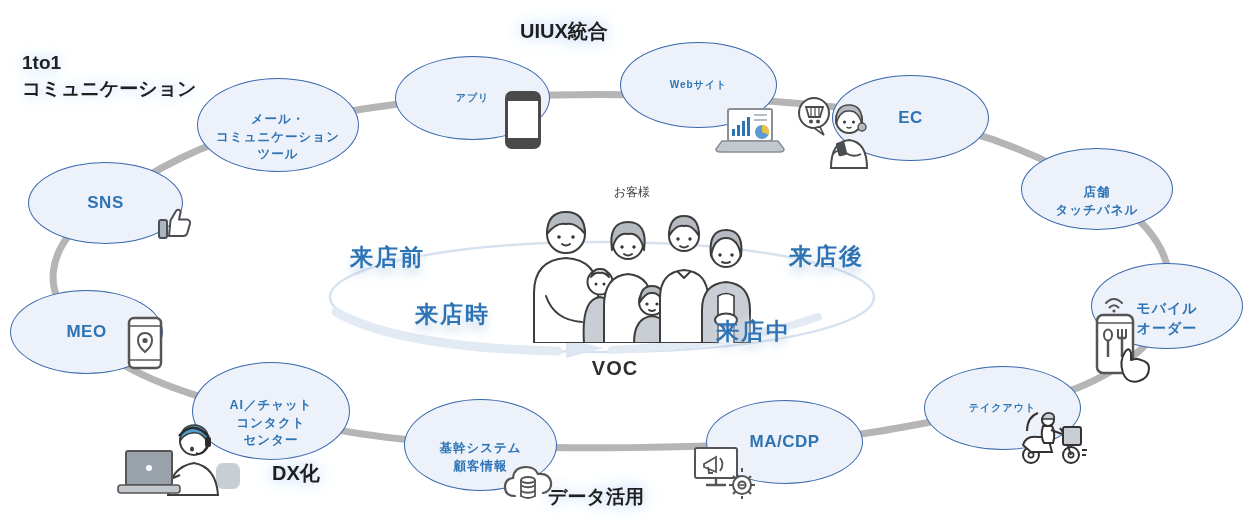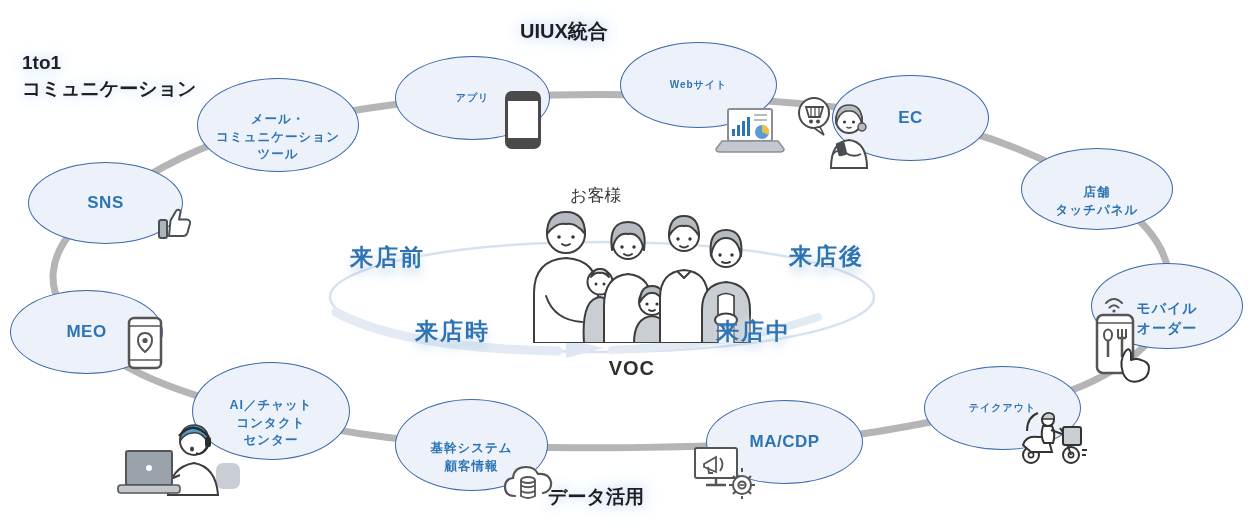--- a/index.html
+++ b/index.html
@@ -139,21 +139,21 @@
   <div class="node" style="left:1091px;top:263px;width:152px;height:86px">
     <span class="node-label multi" style="font-size:14px">モバイル
 オーダー</span>
   </div>
   <div class="node" style="left:924px;top:366px;width:157px;height:84px">
     <span class="node-label single">テイクアウト</span>
   </div>
   <div class="node" style="left:706px;top:400px;width:157px;height:84px">
     <span class="node-label latin">MA/CDP</span>
   </div>
-  <div class="node" style="left:395px;top:399px;width:153px;height:92px">
+  <div class="node" style="left:404px;top:399px;width:153px;height:92px">
     <span class="node-label multi">基幹システム
 顧客情報</span>
   </div>
   <div class="node" style="left:192px;top:362px;width:158px;height:98px">
     <span class="node-label multi">AI／チャット
 コンタクト
 センター</span>
   </div>
   <div class="node" style="left:10px;top:290px;width:153px;height:84px">
     <span class="node-label latin">MEO</span>
@@ -268,23 +268,24 @@
   <svg class="icon" style="left:127px;top:316px" width="36" height="54" viewBox="0 0 36 54">
     <rect x="2" y="2" width="32" height="50" rx="5" fill="#ffffff" stroke="#555" stroke-width="2.5"></rect>
     <path d="M2 10 H34 M2 44 H34" stroke="#555" stroke-width="1.5"></path>
     <path d="M18 17 Q25 17 25 24.5 Q25 30 18 36 Q11 30 11 24.5 Q11 17 18 17 Z" fill="#ffffff" stroke="#555" stroke-width="2"></path>
     <circle cx="18" cy="24.5" r="2.6" fill="#555"></circle>
   </svg>
 
   <div class="zone-label" style="left:520px;top:18px;width:150px;font-size:20px">UIUX統合</div>
   <div class="zone-label" style="left:22px;top:50px;width:200px;font-size:19px">1to1
 コミュニケーション</div>
+  <div class="zone-label" style="left:272px;top:460px;width:100px;font-size:20px">DX化</div>
   <div class="zone-label" style="left:548px;top:484px;width:130px;font-size:19px">データ活用</div>
 
   <div class="journey-label" style="left:350px;top:242px">来店前</div>
   <div class="journey-label" style="left:789px;top:241px">来店後</div>
-  <div class="journey-label" style="left:415px;top:316px">来店時</div>
+  <div class="journey-label" style="left:415px;top:299px">来店時</div>
   <div class="journey-label" style="left:716px;top:316px">来店中</div>
 
-  <div class="center-label" style="left:570px;top:184px;width:80px;text-align:left;font-size:17px;z-index:2">お客様</div>
-  <div class="center-label" style="left:575px;top:357px;width:80px;text-align:right;font-size:20px;font-weight:bold;color:#2f2f2f;letter-spacing:1px">VOC</div>
+  <div class="center-label" style="left:570px;top:184px;width:80px;text-align:right;font-size:12px;z-index:2">お客様</div>
+  <div class="center-label" style="left:575px;top:357px;width:80px;text-align:center;font-size:20px;font-weight:bold;color:#2f2f2f;letter-spacing:1px">VOC</div>
 
 </div>
 
 </body></html>

